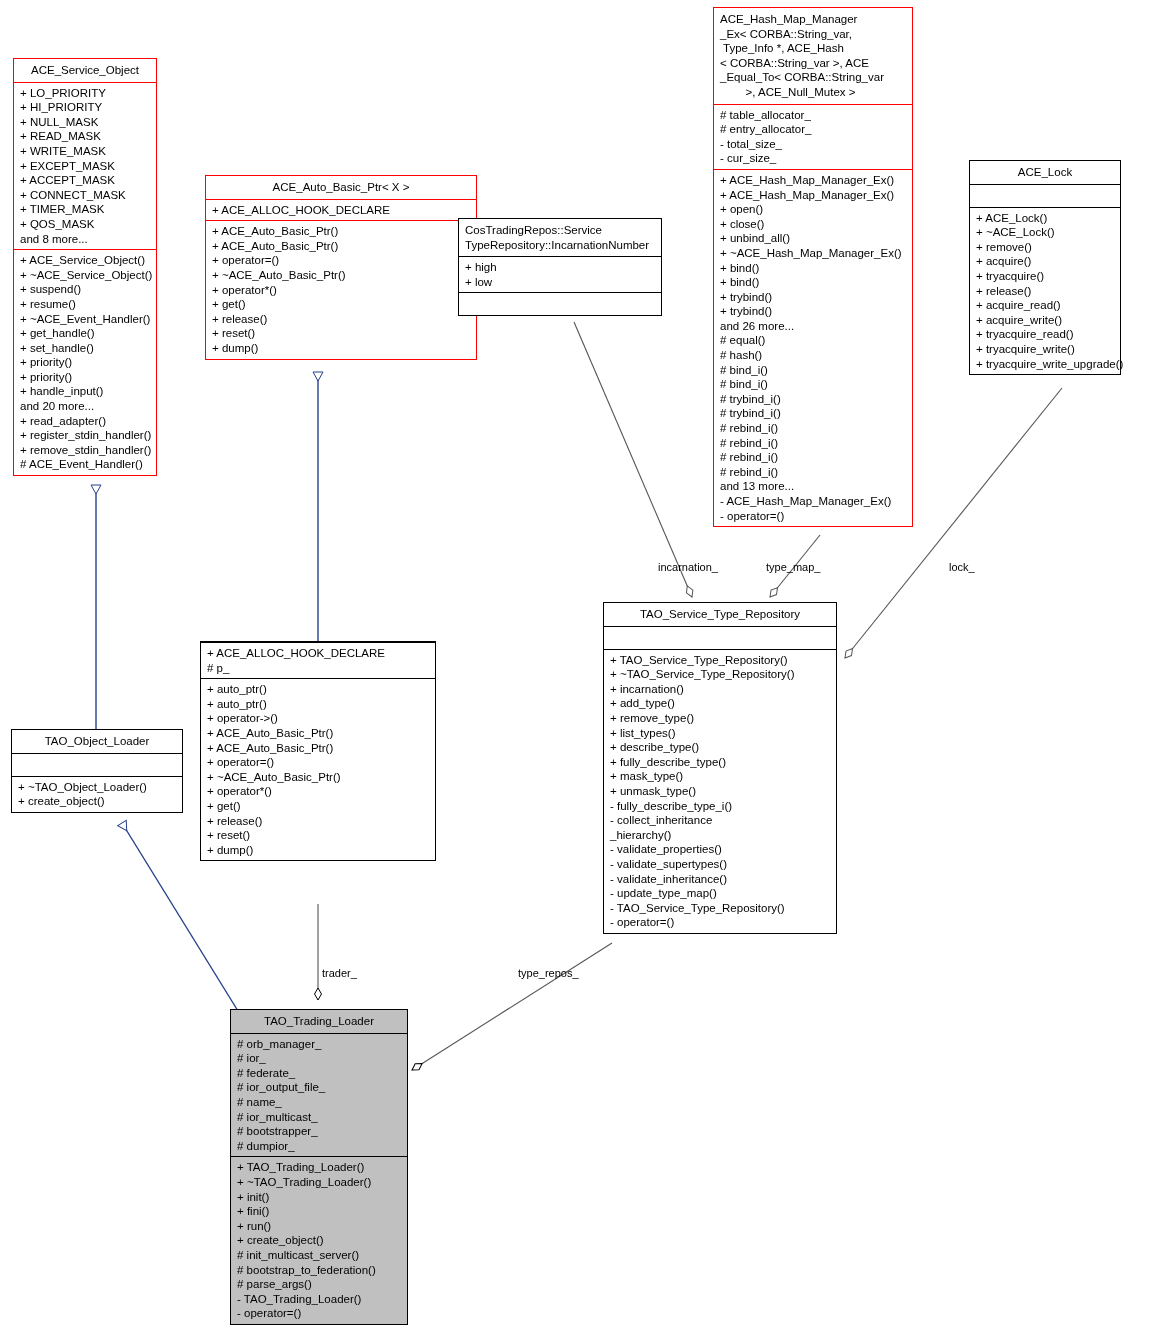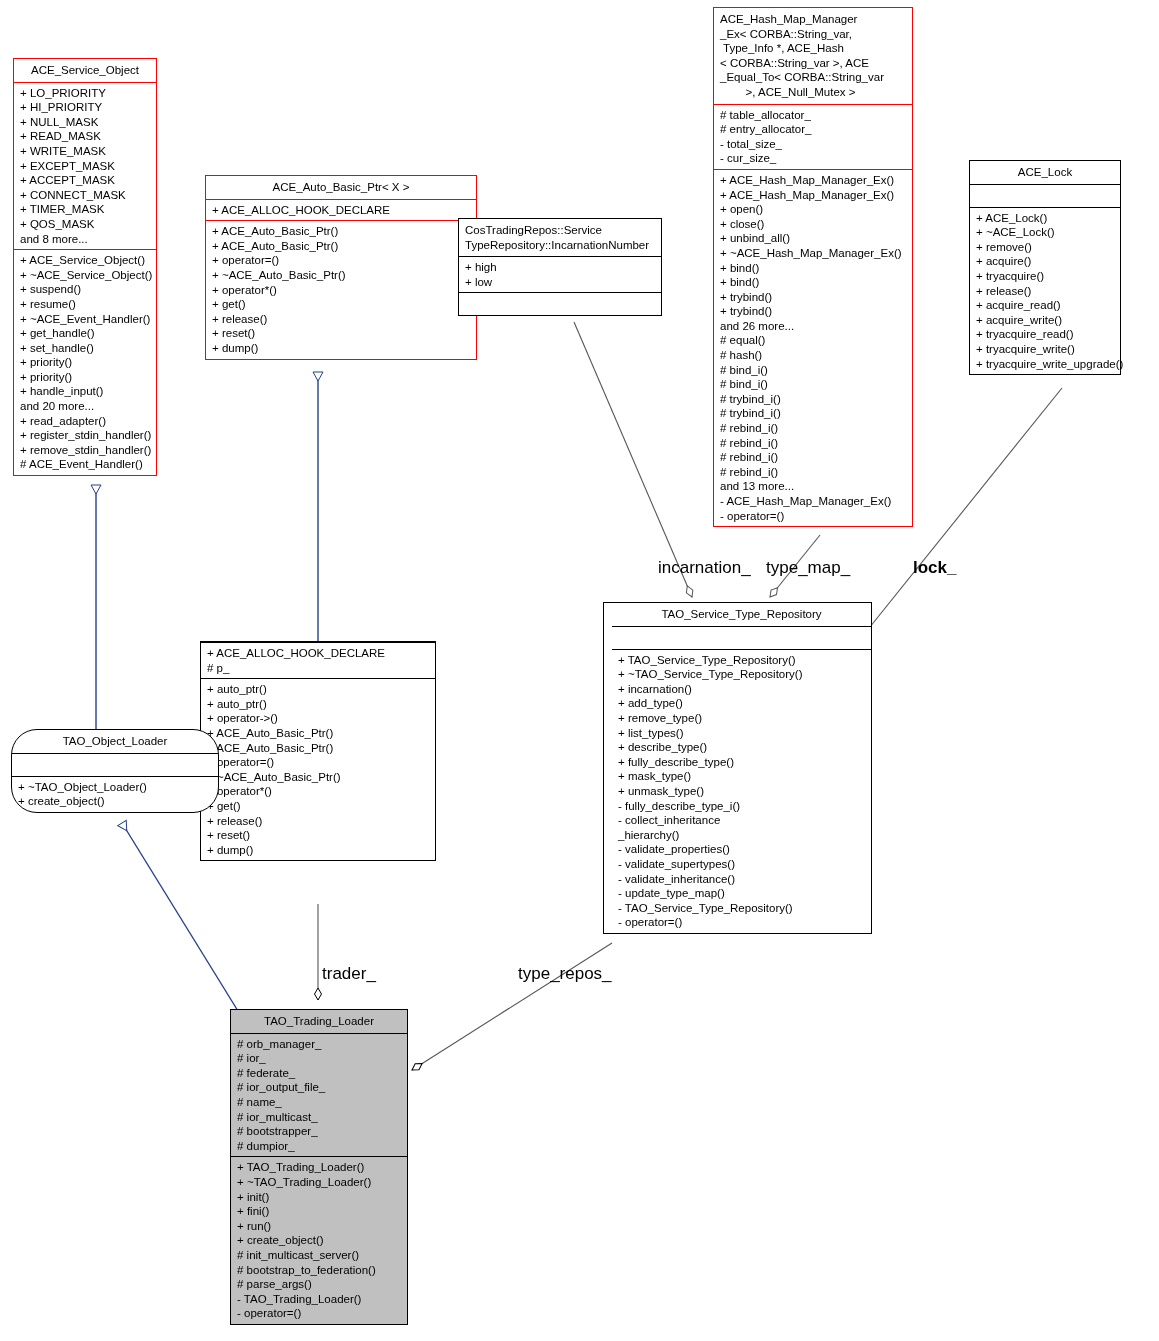--- a/index.html
+++ b/index.html
@@ -54,21 +54,21 @@
     padding: 3px 4px 3px 6px;
   }
   .uml-section .row {
     white-space: pre;
   }
   .uml-section.empty {
     height: 16px;
   }
   .edge-label {
     position: absolute;
-    font-size: 17px;
+    font-size: 11px;
     line-height: 13px;
     color: #000000;
     white-space: pre;
     font-family: "Liberation Sans", sans-serif;
   }
   svg.links {
     position: absolute;
     left: 0;
     top: 0;
     width: 1159px;
@@ -258,32 +258,32 @@
         <div class="row">+ operator=()</div>
         <div class="row">+ ~ACE_Auto_Basic_Ptr()</div>
         <div class="row">+ operator*()</div>
         <div class="row">+ get()</div>
         <div class="row">+ release()</div>
         <div class="row">+ reset()</div>
         <div class="row">+ dump()</div>
       </div>
   </div>
 
-  <div class="uml-box" id="box-tao-object-loader" style="left:11px; top:729px; width:208px;border-radius:26px;">
+  <div class="uml-box" id="box-tao-object-loader" style="left:11px; top:729px; width:172px;">
     <div class="uml-title">TAO_Object_Loader</div>
     <div class="uml-sep"></div>
     <div class="uml-section empty"></div>
     <div class="uml-sep"></div>
     <div class="uml-section">
         <div class="row">+ ~TAO_Object_Loader()</div>
         <div class="row">+ create_object()</div>
       </div>
   </div>
 
-  <div class="uml-box" id="box-tao-service-type-repository" style="left:603px; top:602px; width:269px;padding-left:8px;">
+  <div class="uml-box" id="box-tao-service-type-repository" style="left:603px; top:602px; width:234px;">
     <div class="uml-title">TAO_Service_Type_Repository</div>
     <div class="uml-sep"></div>
     <div class="uml-section empty"></div>
     <div class="uml-sep"></div>
     <div class="uml-section">
         <div class="row">+ TAO_Service_Type_Repository()</div>
         <div class="row">+ ~TAO_Service_Type_Repository()</div>
         <div class="row">+ incarnation()</div>
         <div class="row">+ add_type()</div>
         <div class="row">+ remove_type()</div>
@@ -328,17 +328,17 @@
         <div class="row"># init_multicast_server()</div>
         <div class="row"># bootstrap_to_federation()</div>
         <div class="row"># parse_args()</div>
         <div class="row">- TAO_Trading_Loader()</div>
         <div class="row">- operator=()</div>
       </div>
   </div>
 
   <div class="edge-label" style="left:658px; top:561px;">incarnation_</div>
   <div class="edge-label" style="left:766px; top:561px;">type_map_</div>
-  <div class="edge-label" style="left:913px; top:561px;font-weight:bold;">lock_</div>
+  <div class="edge-label" style="left:949px; top:561px;">lock_</div>
   <div class="edge-label" style="left:322px; top:967px;">trader_</div>
   <div class="edge-label" style="left:518px; top:967px;">type_repos_</div>
 
 </div>
 
 </body></html>

